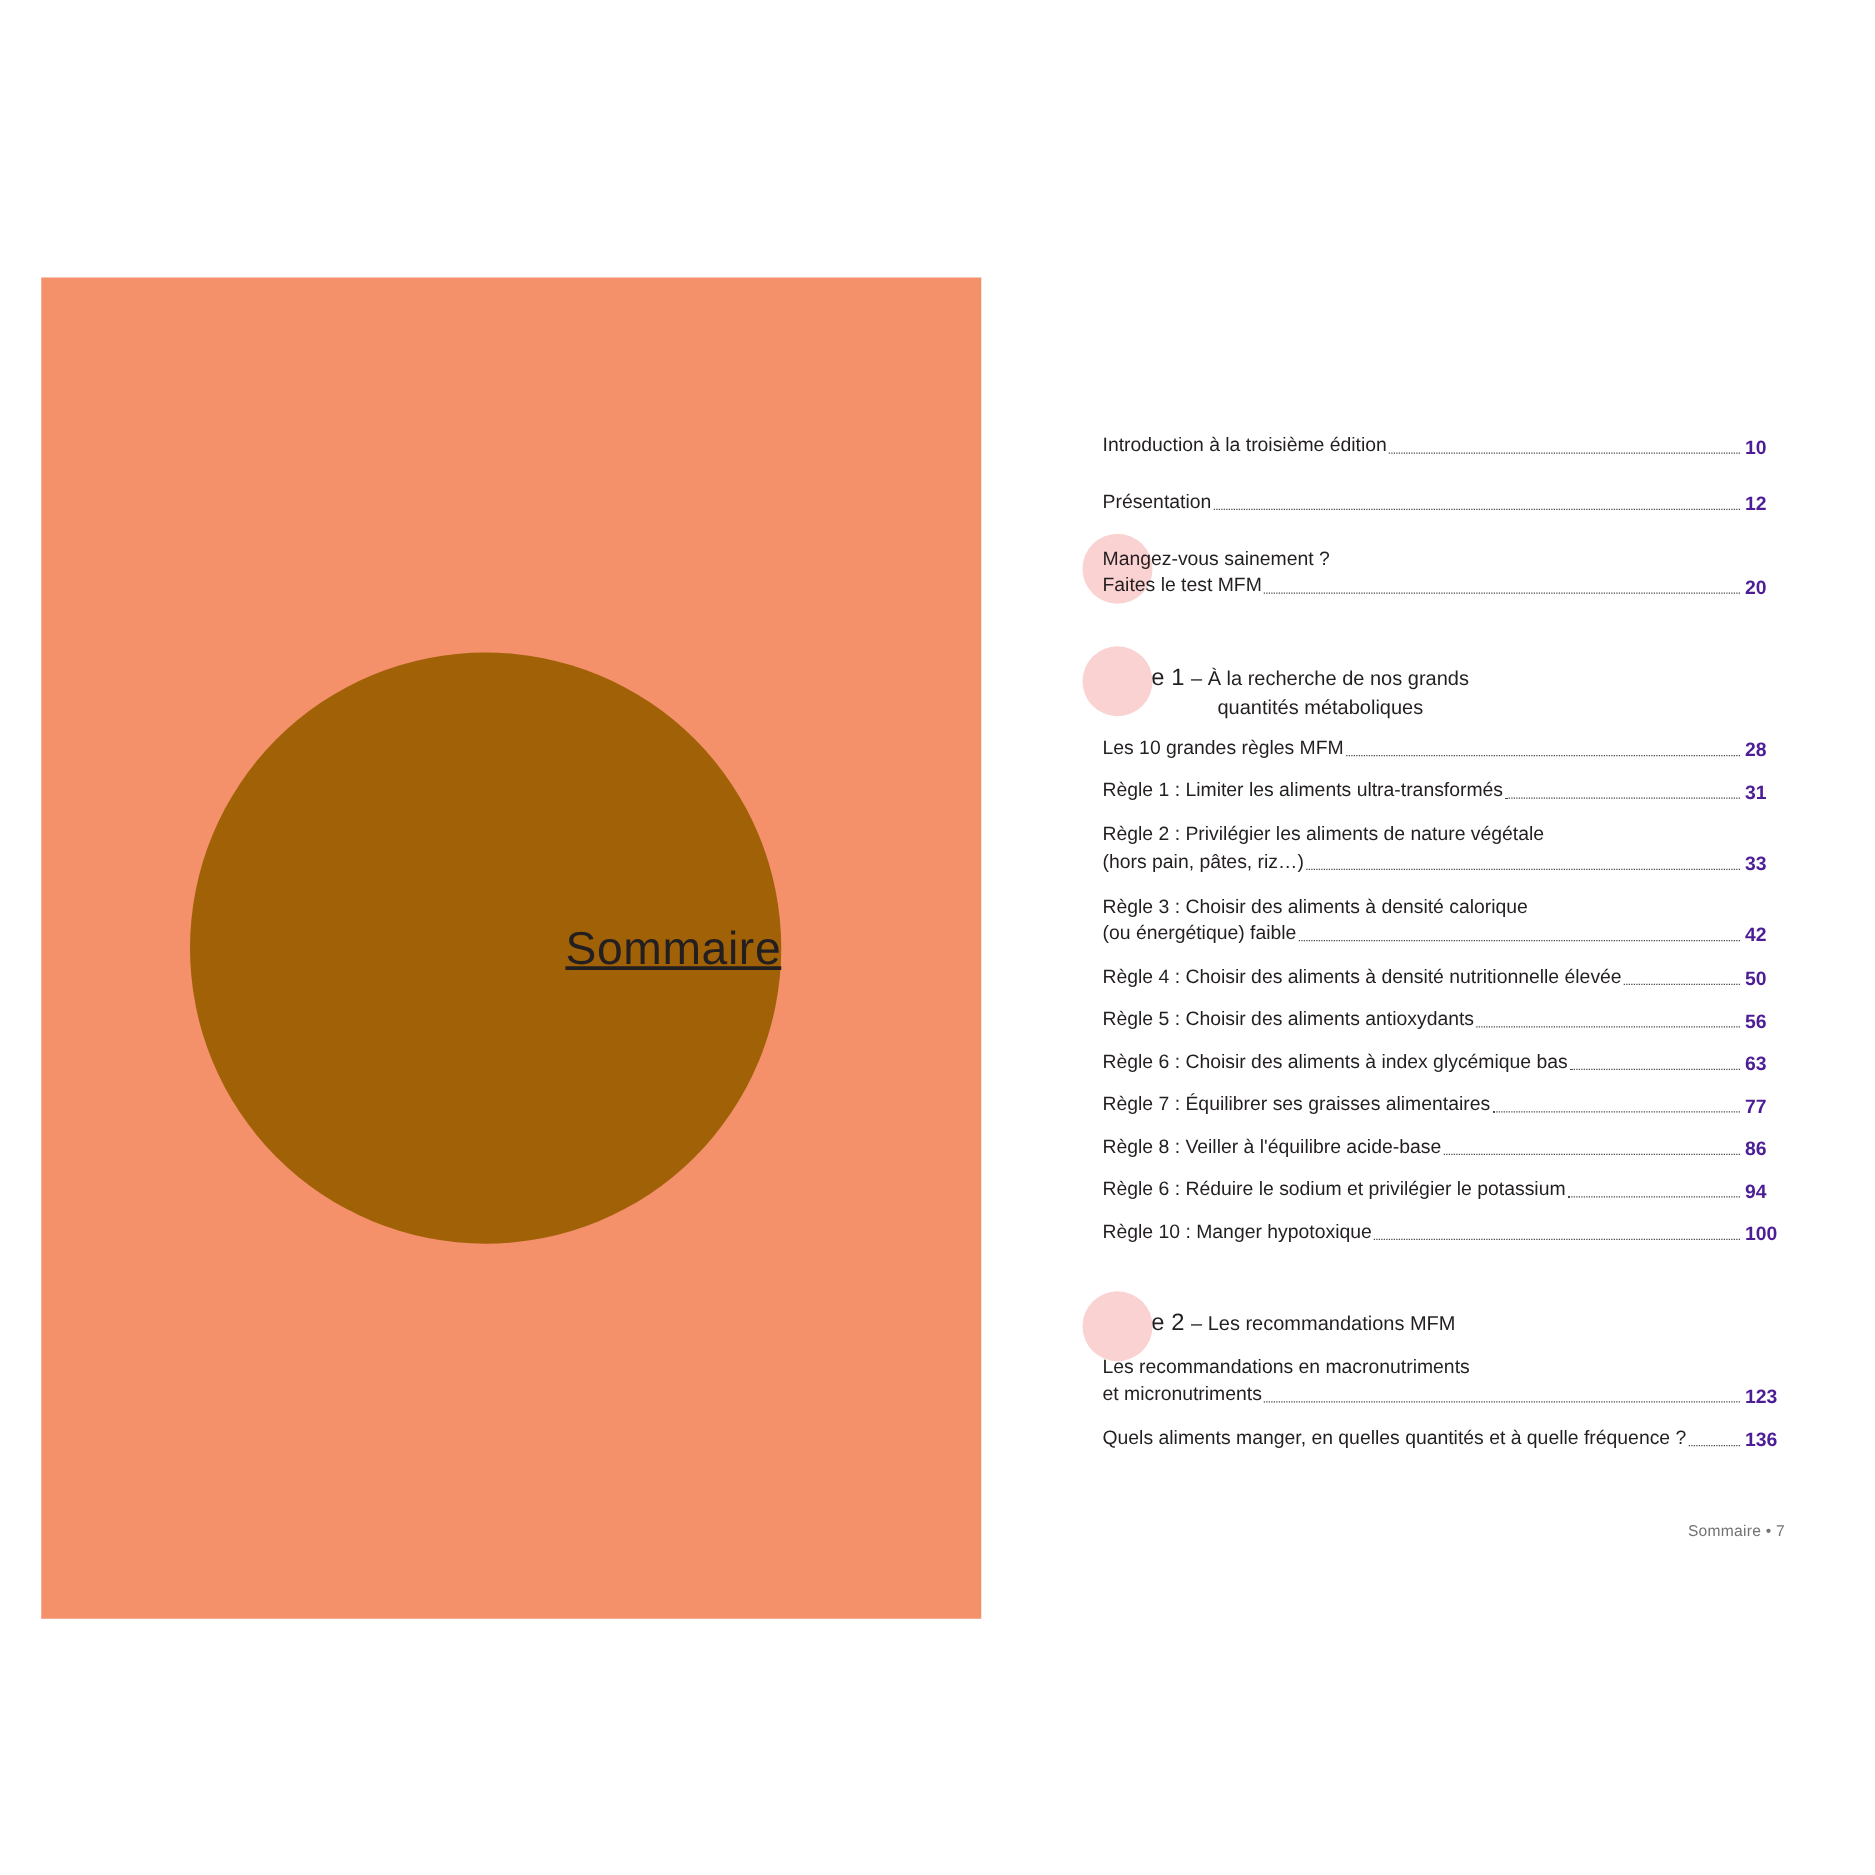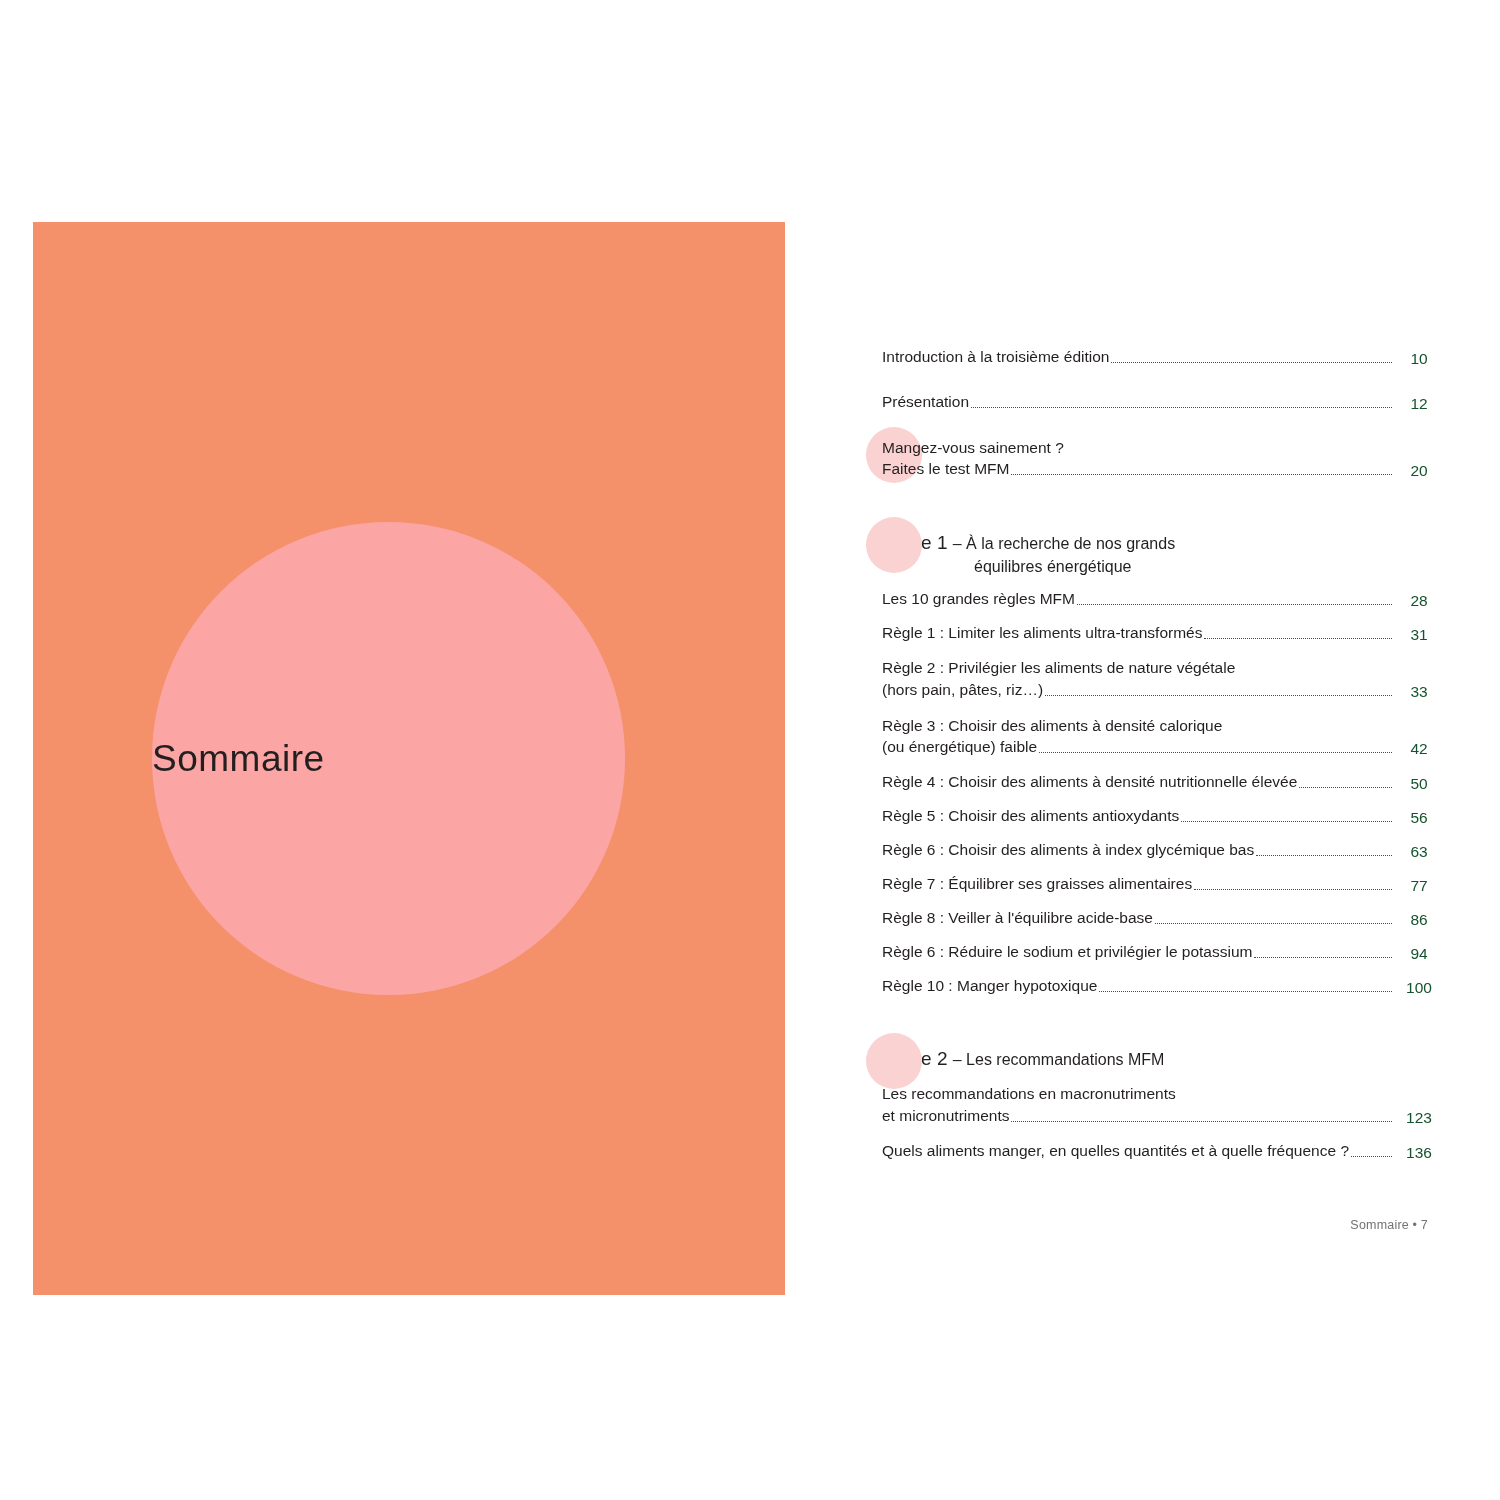--- a/index.html
+++ b/index.html
@@ -25,24 +25,25 @@
     height: 1073px;
     background: #f4916b;
   }
   #sommaire-circle {
     position: absolute;
     left: 119px;
     top: 300px;
     width: 473px;
     height: 473px;
     border-radius: 50%;
-    background: #fca5a5;
+    background: #a16207;
     display: flex;
     align-items: center;
-    justify-content: flex-start;
+    justify-content: flex-end;
+    text-decoration: underline;
   }
   #sommaire-title {
     font-size: 37px;
     color: #231f20;
     letter-spacing: 0.5px;
     font-family: "Liberation Sans", sans-serif;
   }
 
   
   #right-page {
@@ -78,24 +79,25 @@
   }
   .row .leader {
     flex: 1 1 auto;
     border-bottom: 1.5px dotted #4a4a4a;
     margin: 0 4px 5px 2px;
     height: 0;
     min-width: 8px;
   }
   .row .page {
     font-size: 15.5px;
-    color: #14532d;
+    color: #4c1d95;
     width: 46px;
-    text-align: center;
+    text-align: left;
     flex: none;
+    font-weight: bold;
   }
 
   
   .multirow {
     margin-bottom: 14px;
     position: relative;
     z-index: 2;
   }
   .multirow .line1 {
     font-size: 15.5px;
@@ -180,21 +182,21 @@
         <span class="page">20</span>
       </div>
     </div>
 
     <div class="gap-lg"></div>
 
     <div class="part-heading" style="position:relative;">
       <div class="bullet-circle" style="left:-16px; top:-13px;"></div>
       <span class="part-name">Partie 1</span>
       <span class="part-sub">– À la recherche de nos grands</span>
-      <span class="indent-line">équilibres énergétique</span>
+      <span class="indent-line">quantités métaboliques</span>
     </div>
 
     <div class="section-rows">
 
       <div class="row">
         <span class="label">Les 10 grandes règles MFM</span>
         <span class="leader"></span>
         <span class="page">28</span>
       </div>
 

